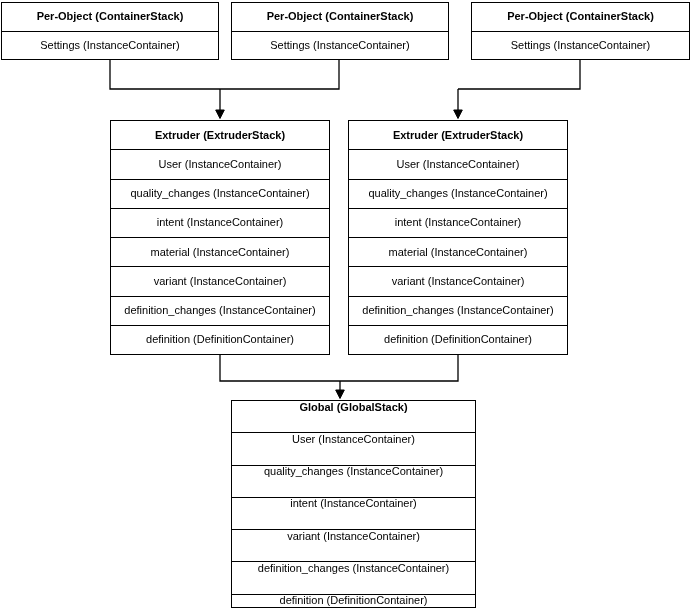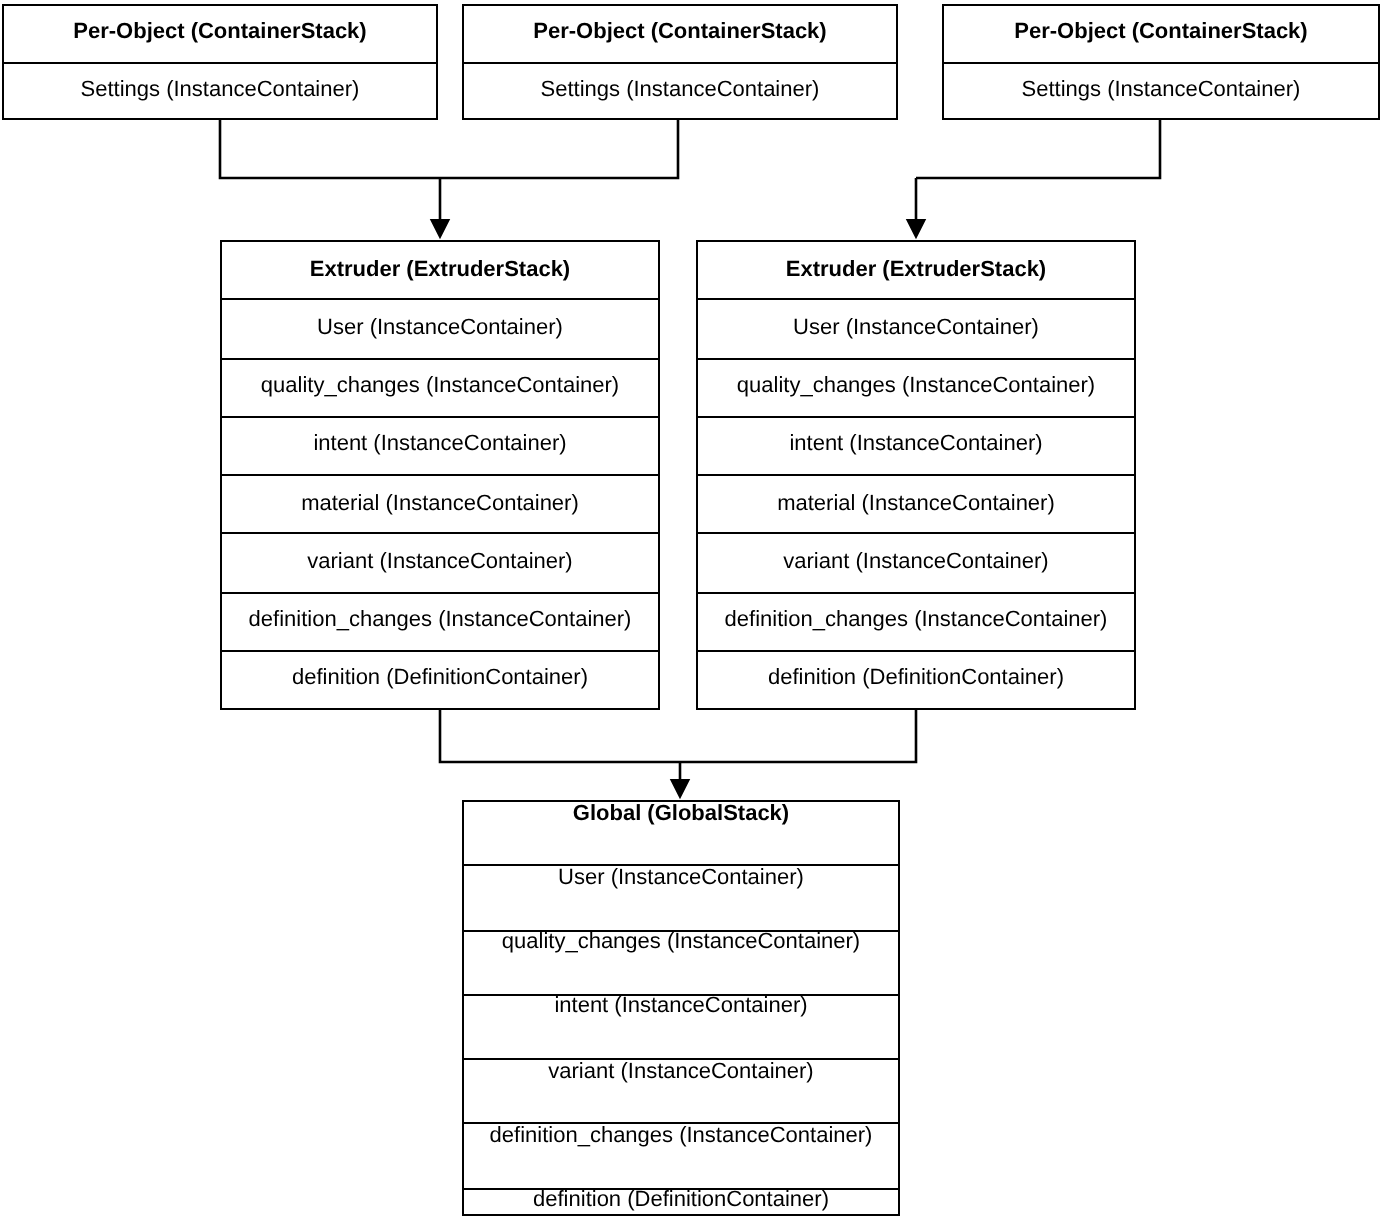--- a/index.html
+++ b/index.html
@@ -37,21 +37,21 @@
   .stack .cell:first-child {
     border-top: none;
     font-weight: bold;
   }
   
   .per-object-1 { left: 1px;   top: 2px;   width: 218px; height: 58px; }
   .per-object-2 { left: 231px; top: 2px;   width: 218px; height: 58px; }
   .per-object-3 { left: 471px; top: 2px;   width: 219px; height: 58px; }
   .extruder-1   { left: 110px; top: 120px; width: 220px; height: 235px; }
   .extruder-2   { left: 348px; top: 120px; width: 220px; height: 235px; }
-  .global-1     { left: 231px; top: 400px; width: 219px; height: 208px; gap: 19px; }
+  .global-1     { left: 231px; top: 400px; width: 245px; height: 208px; gap: 19px; }
   svg.wires {
     position: absolute;
     left: 0;
     top: 0;
     width: 691px;
     height: 611px;
   }
   svg.wires path, svg.wires line {
     stroke: #000000;
     stroke-width: 1.3;

